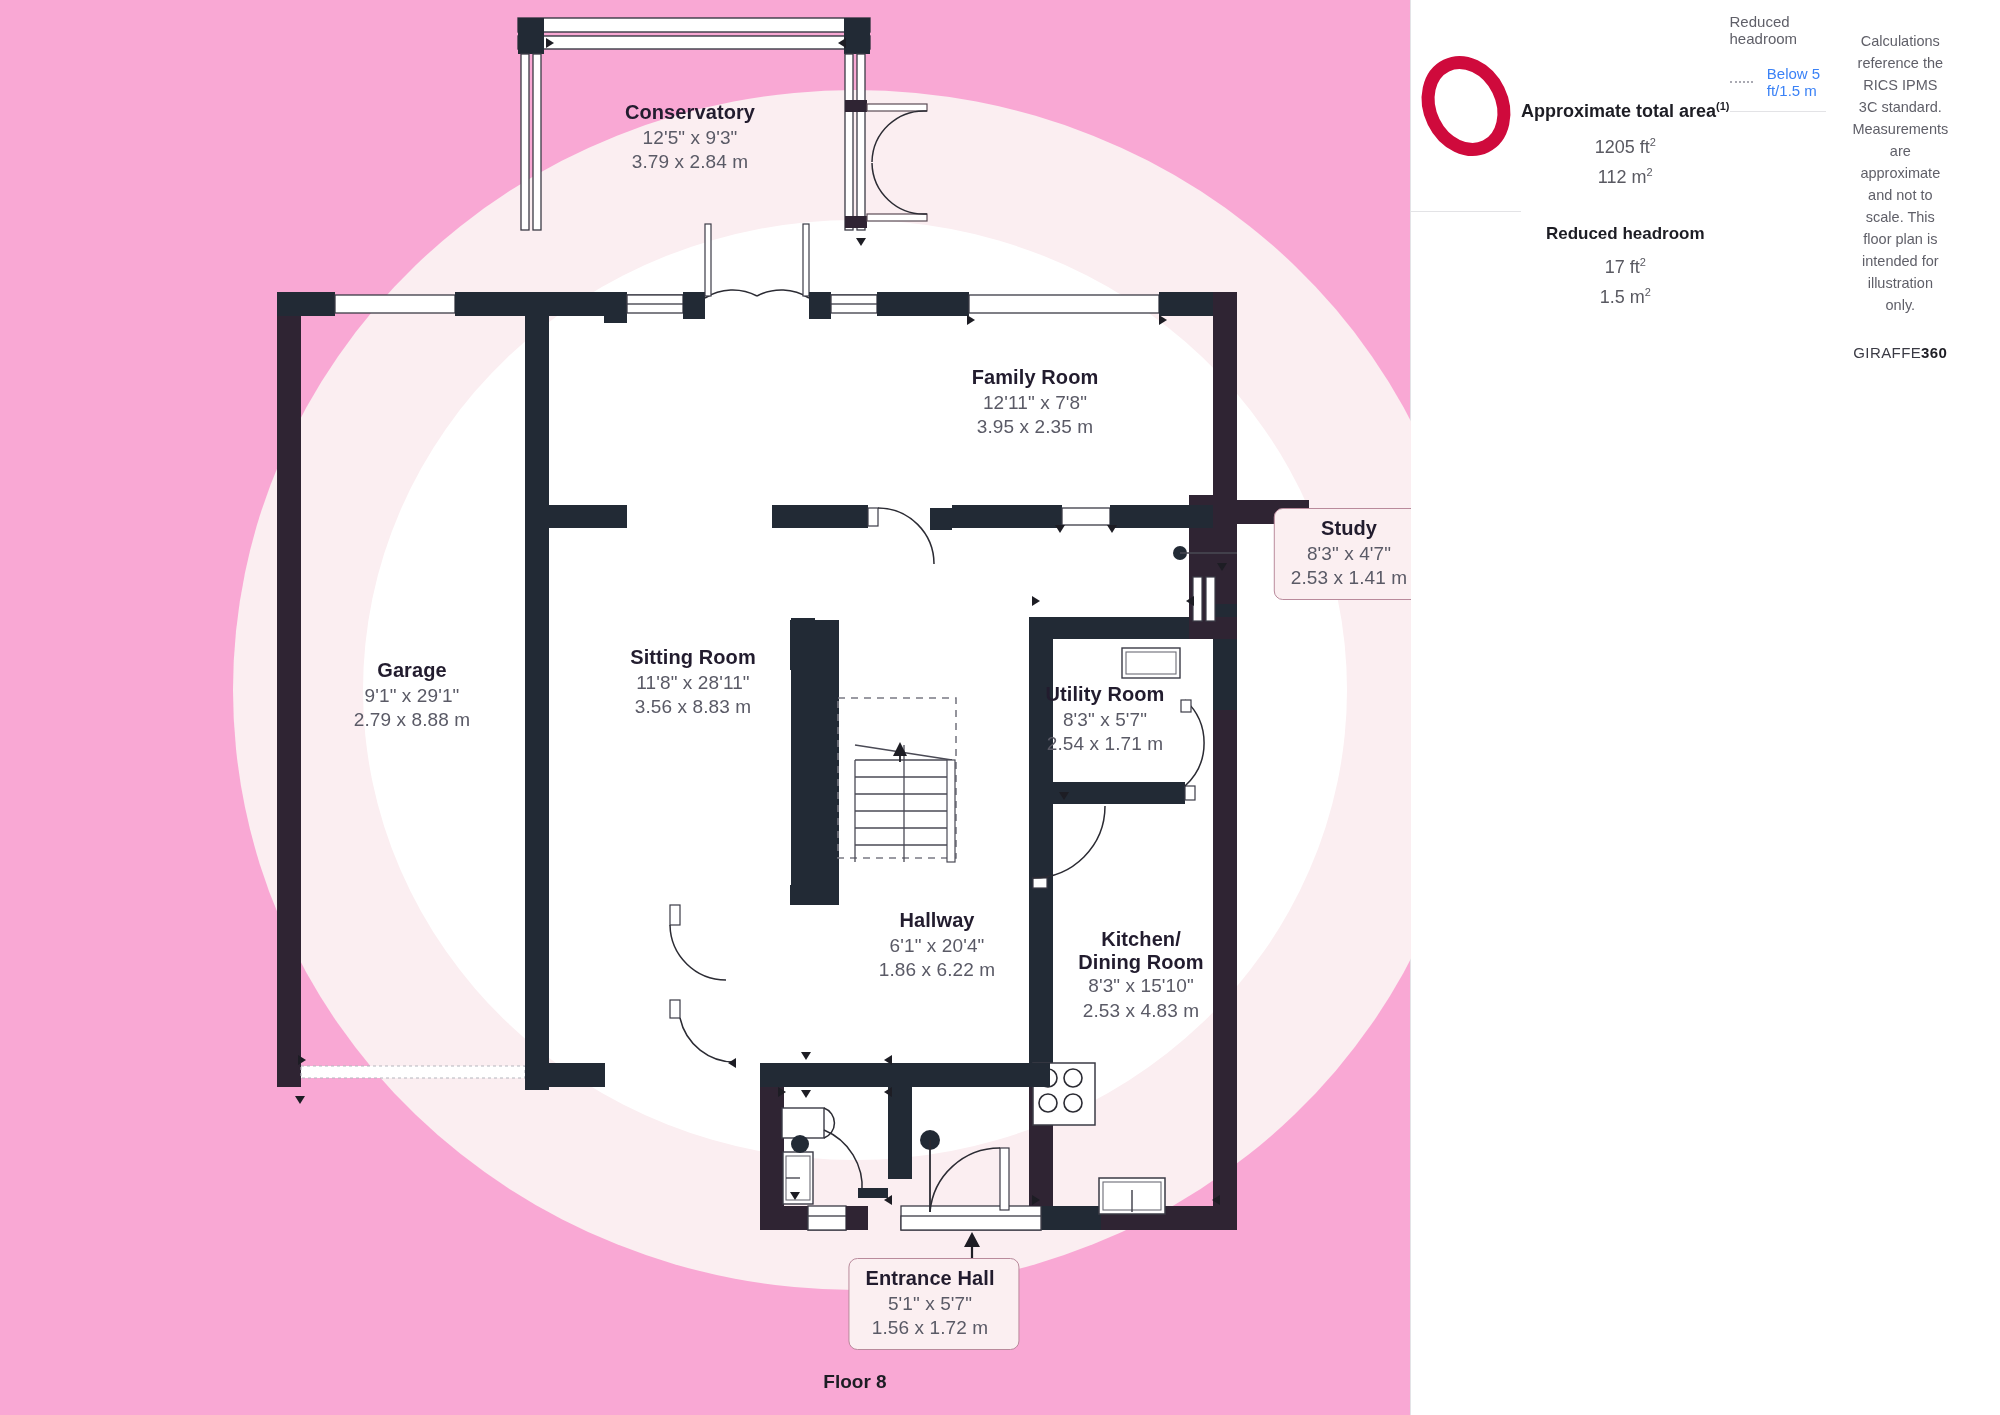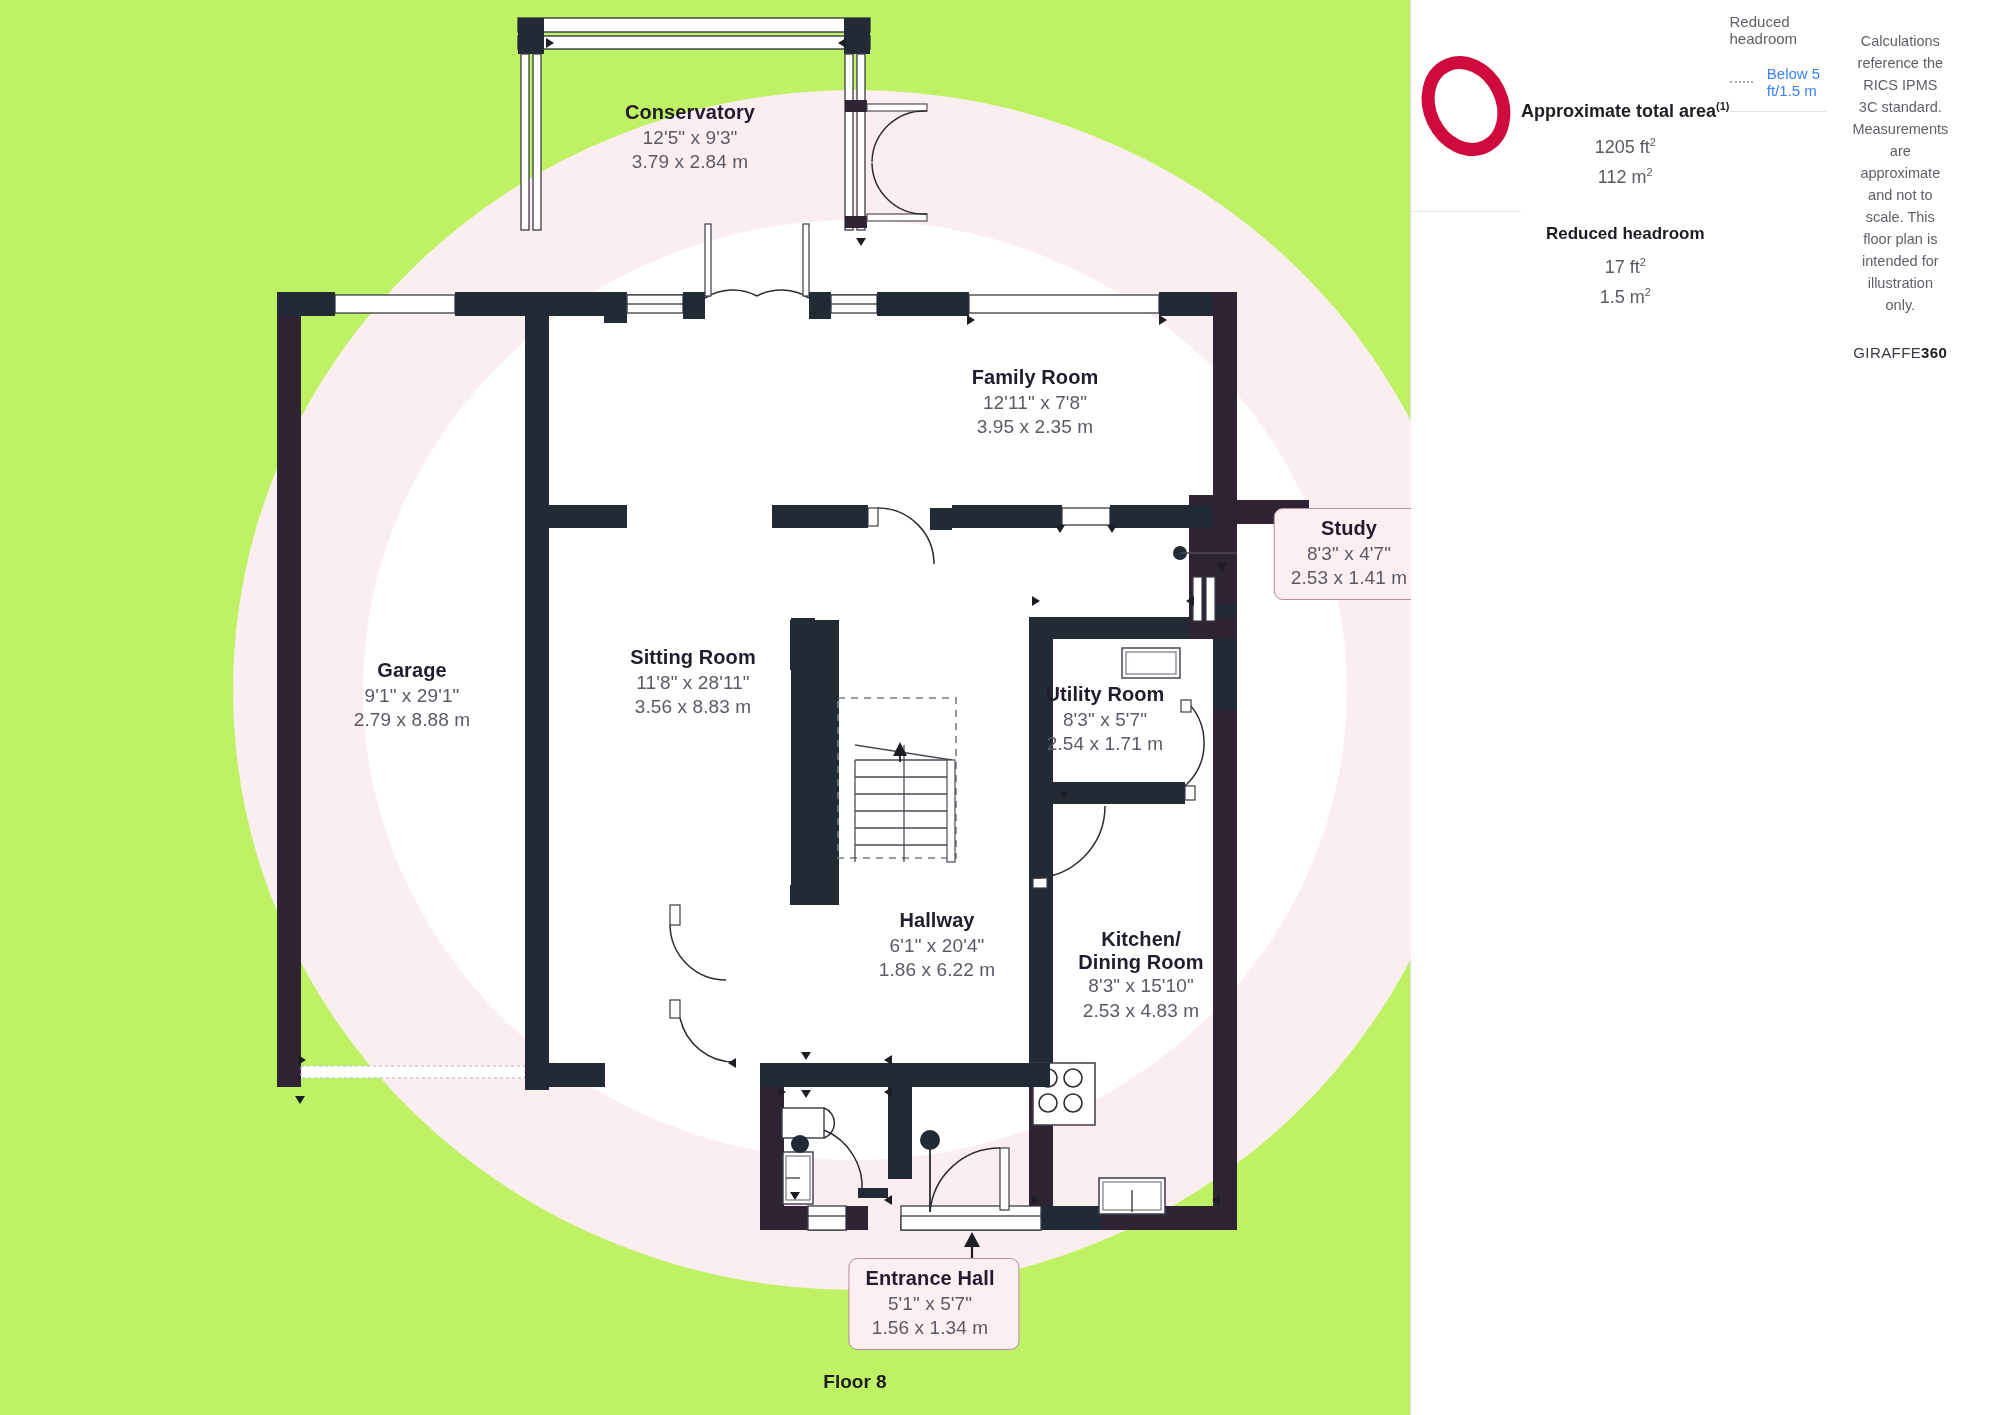--- a/index.html
+++ b/index.html
@@ -18,21 +18,21 @@
     position: absolute;
     inset: 0;
     display: flex;
     background: #ffffff;
   }
   
   #plan-area {
     position: relative;
     width: 1411px;
     height: 1415px;
-    background: #bef264;
+    background: #f9a8d4;
     border-right: 1px solid #e3e3e6;
     box-sizing: border-box;
   }
   #plan-svg {
     position: absolute;
     left: 0; top: 0;
     width: 1685px;
     height: 1415px;
   }
   
@@ -470,21 +470,21 @@
       <div class="rname two-line">Kitchen/</div>
       <div class="rname two-line">Dining Room</div>
       <div class="rdim">8'3" x 15'10"</div>
       <div class="rdim">2.53 x 4.83 m</div>
     </div>
 
 
     <div class="room-label boxed" style="left:934px; top:1258px;">
       <div class="rname">Entrance Hall</div>
       <div class="rdim">5'1" x 5'7"</div>
-      <div class="rdim">1.56 x 1.34 m</div>
+      <div class="rdim">1.56 x 1.72 m</div>
     </div>
 
     <div id="floor-caption">Floor 8</div>
   </div>
 
   <div id="sidebar">
 
     <div class="sb-sec" id="sb-logo">
       <svg width="110" height="110" viewBox="0 0 110 110">
         <g transform="rotate(-26 55 55)">

